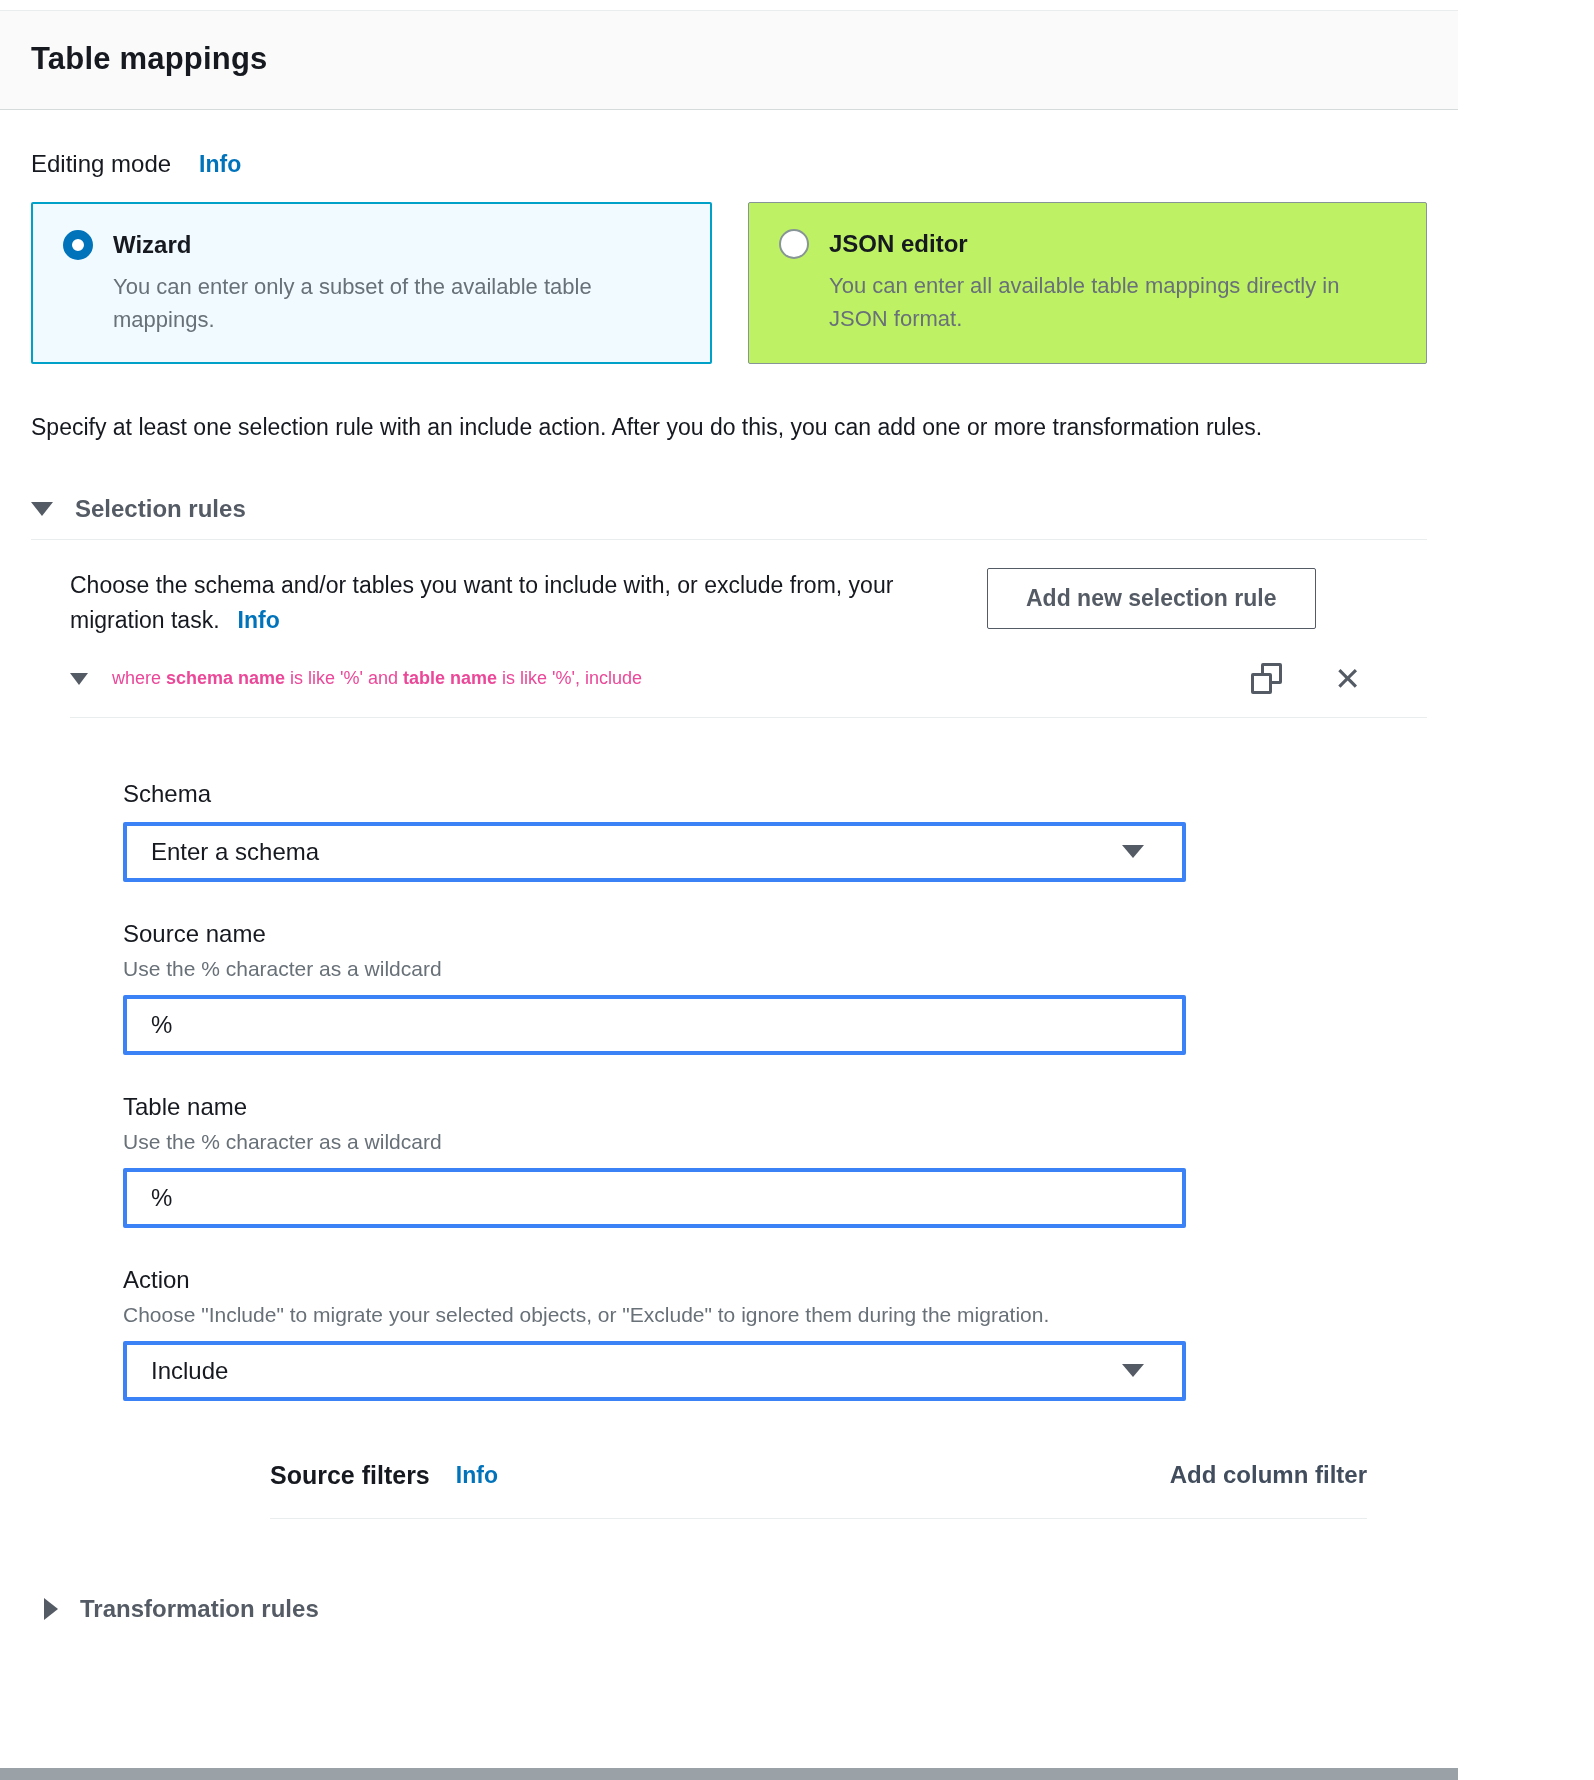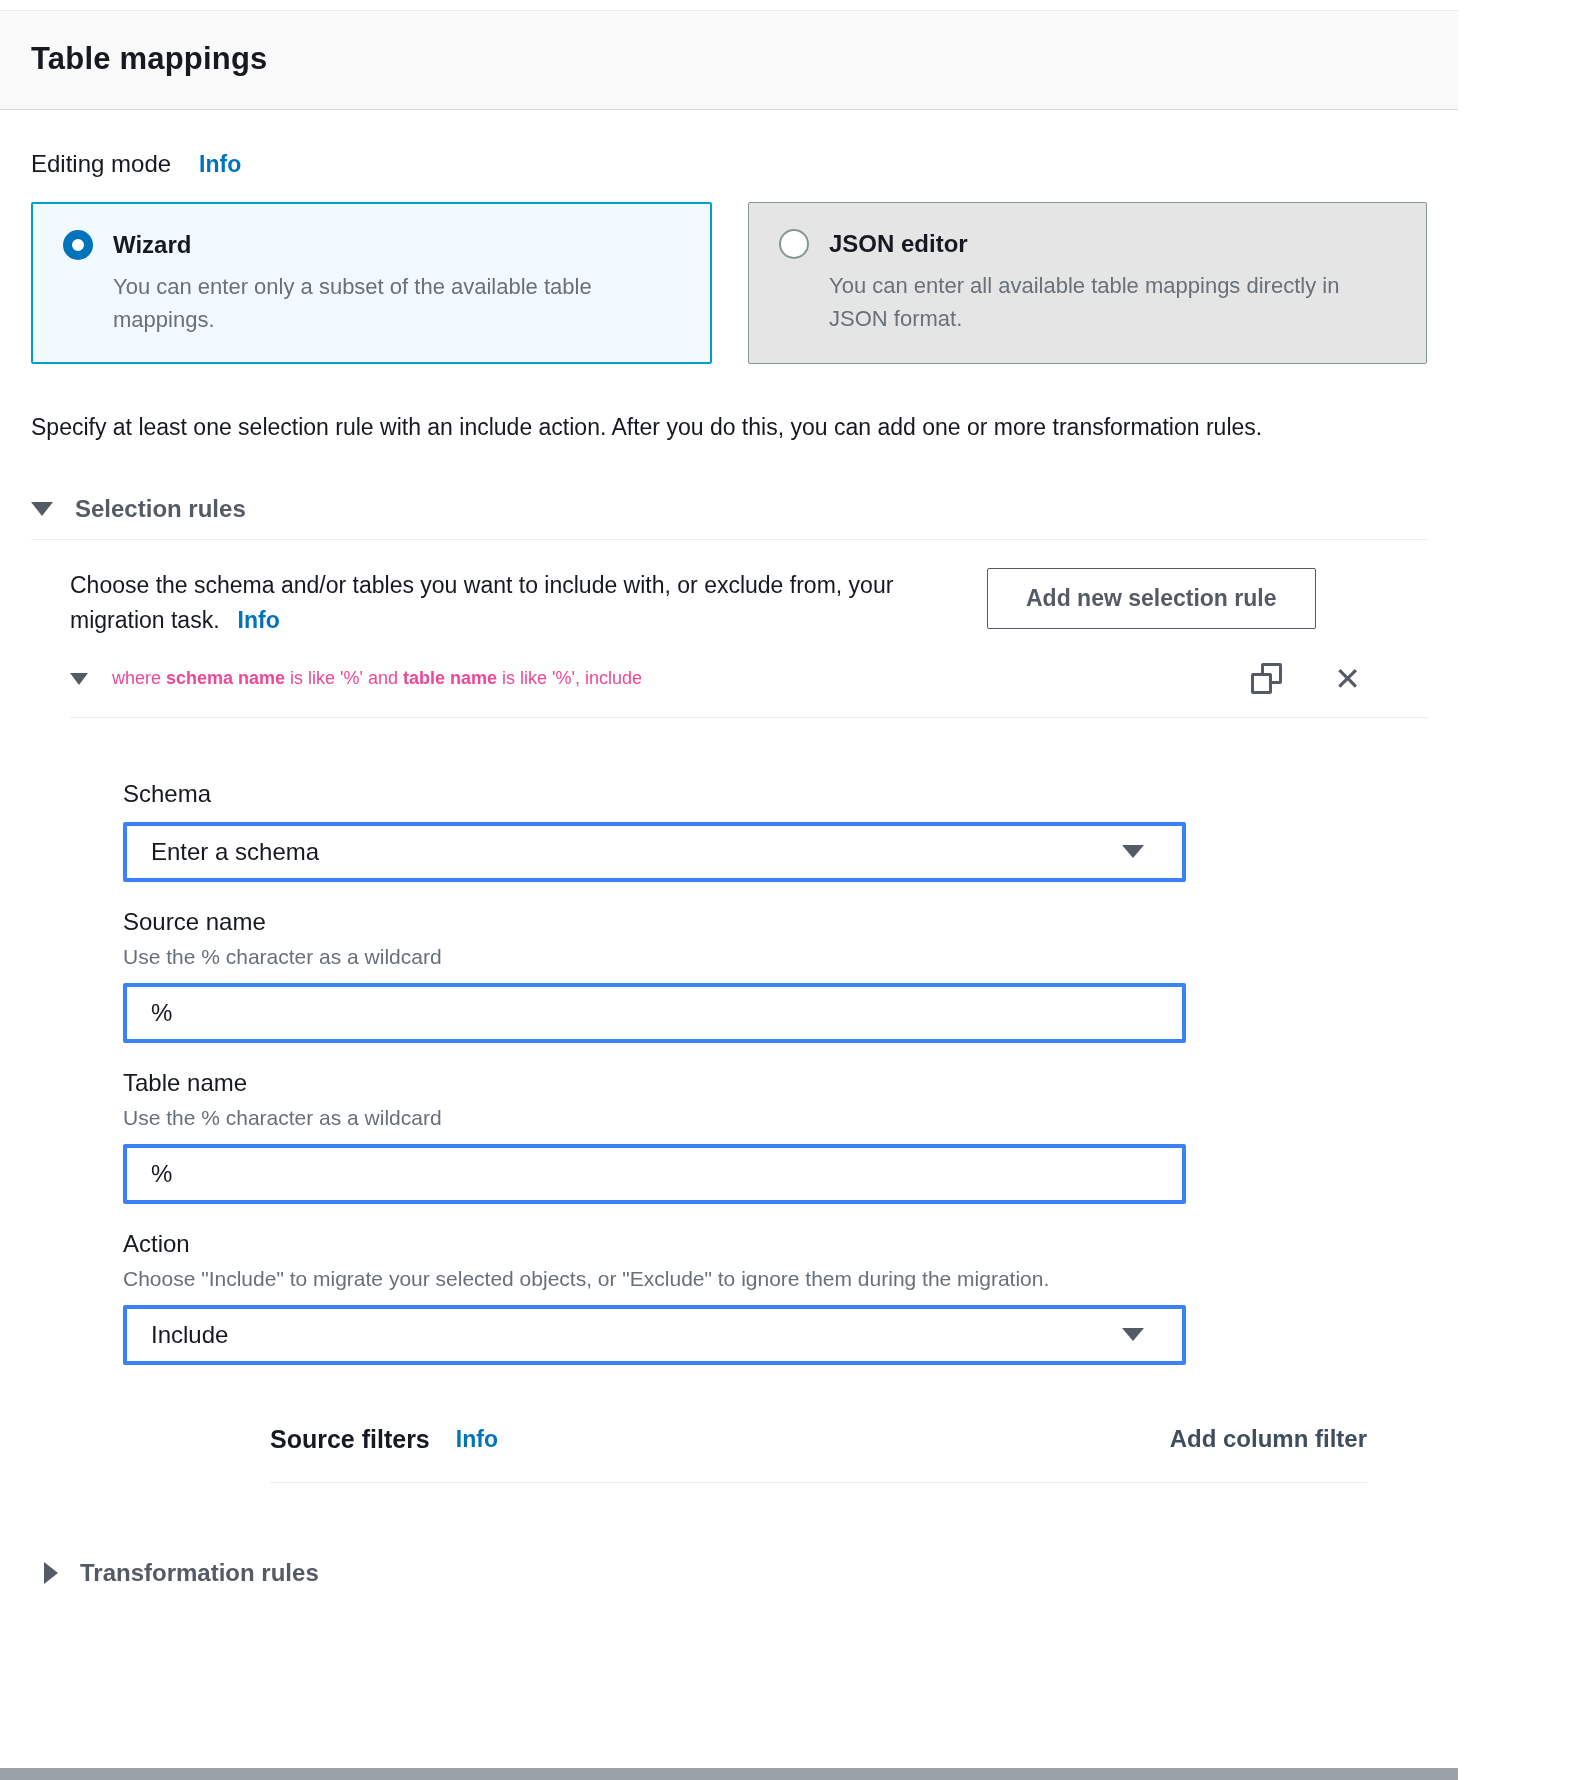--- a/index.html
+++ b/index.html
@@ -12,21 +12,21 @@
   .page-title { font-size:31px; font-weight:700; color:#16191f; letter-spacing:.2px; }
 
   .content { padding:0 31px; }
 
   
   .editing-row { margin-top:40px; display:flex; align-items:baseline; gap:28px; }
   .editing-label { font-size:24px; color:#16191f; }
   .info-link { font-size:23px; font-weight:700; color:#0073bb; text-decoration:none; cursor:pointer; }
 
   .cards { display:flex; gap:36px; margin-top:24px; }
-  .card { flex:1; border:1px solid #879596; border-radius:2px; background:#e5e5e5; padding:26px 30px; min-height:135px; }
+  .card { flex:1; border:1px solid #879596; border-radius:2px; background:#bef264; padding:26px 30px; min-height:135px; }
   .card.selected { border:2px solid #00a1c9; background:#f1faff; }
   .card-head { display:flex; align-items:center; gap:20px; }
   .radio { width:30px; height:30px; border-radius:50%; flex:0 0 auto; }
   .radio.on { border:9px solid #0073bb; background:#fff; }
   .radio.off { border:2px solid #879596; background:#fff; }
   .card-title { font-size:24px; font-weight:700; color:#16191f; }
   .card-desc { margin:10px 0 0 50px; font-size:22px; line-height:1.5; color:#687078; max-width:520px; }
 
   .intro { margin-top:42px; font-size:23px; line-height:1.85; color:#16191f; max-width:1330px; }
 
@@ -51,21 +51,21 @@
   .rule-summary b { font-weight:700; }
   .rule-actions { margin-left:auto; display:flex; align-items:center; gap:52px; }
   .copy-icon { position:relative; width:31px; height:31px; cursor:pointer; }
   .copy-icon .back { position:absolute; top:0; right:0; width:21px; height:21px; border:3px solid #545b64; border-radius:2px; }
   .copy-icon .front { position:absolute; bottom:0; left:0; width:21px; height:21px; border:3px solid #545b64; border-radius:2px; background:#fff; }
   .x-icon { font-size:32px; color:#545b64; line-height:1; cursor:pointer; }
   .rule-divider { border:none; border-top:1px solid #eaeded; margin-top:22px; }
 
   
   .form { padding-left:53px; margin-top:62px; }
-  .field { margin-top:26px; }
+  .field { margin-top:38px; }
   .field:first-child { margin-top:0; }
   .field-label { font-size:24px; color:#16191f; }
   .field-hint { margin-top:9px; font-size:21px; color:#687078; }
   .control { margin-top:14px; width:1063px; height:60px; border:4px solid #3b82f6; border-radius:2px; background:#fff; display:flex; align-items:center; padding:0 24px; font-size:24px; color:#16191f; }
   .select { justify-content:space-between; cursor:pointer; }
   .select-caret { width:0; height:0; border-left:11px solid transparent; border-right:11px solid transparent; border-top:13px solid #545b64; margin-right:14px; }
   input.control { display:block; line-height:58px; font-family:inherit; }
 
   
   .source-filters { margin-top:60px; margin-left:200px; margin-right:60px; }

